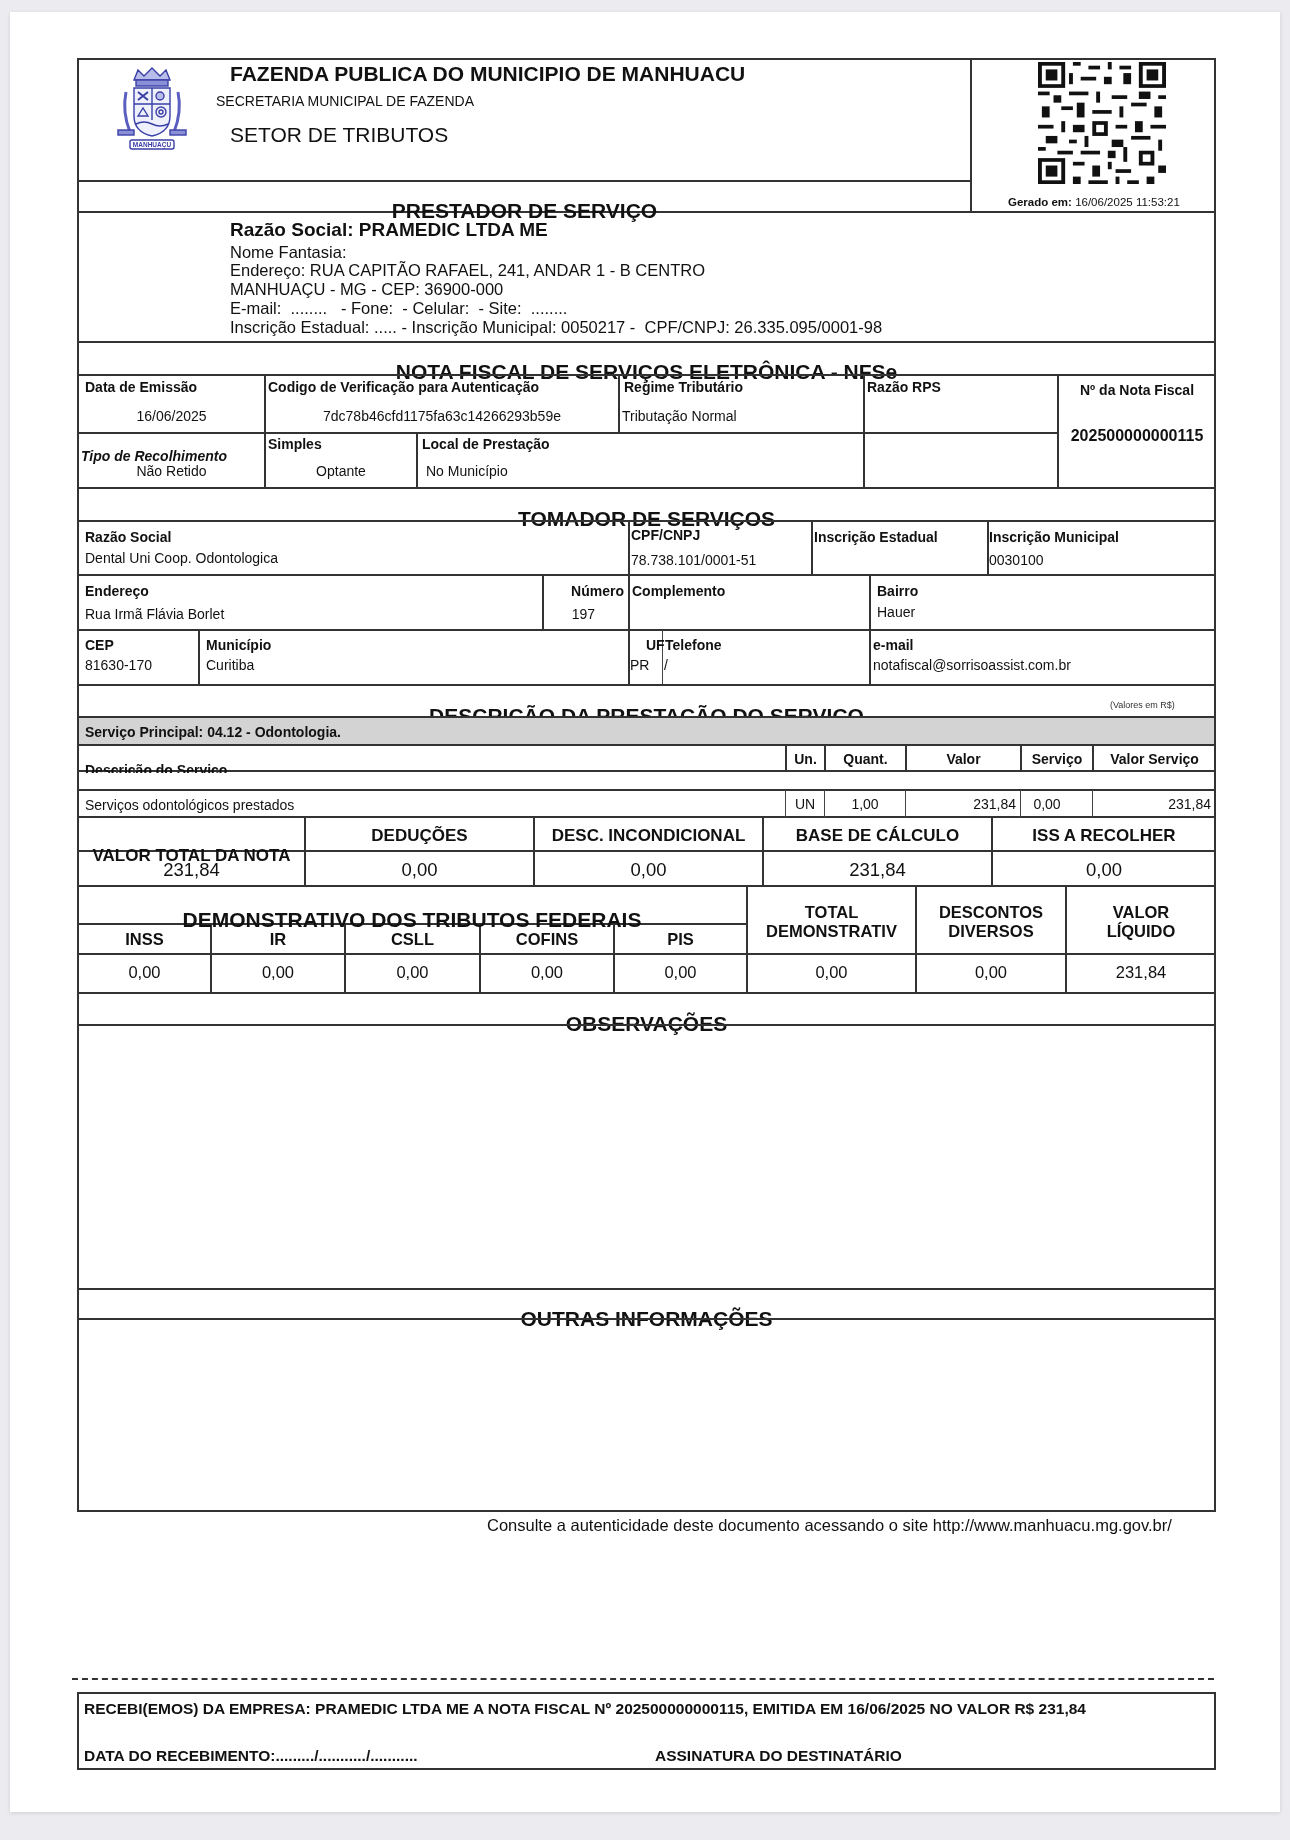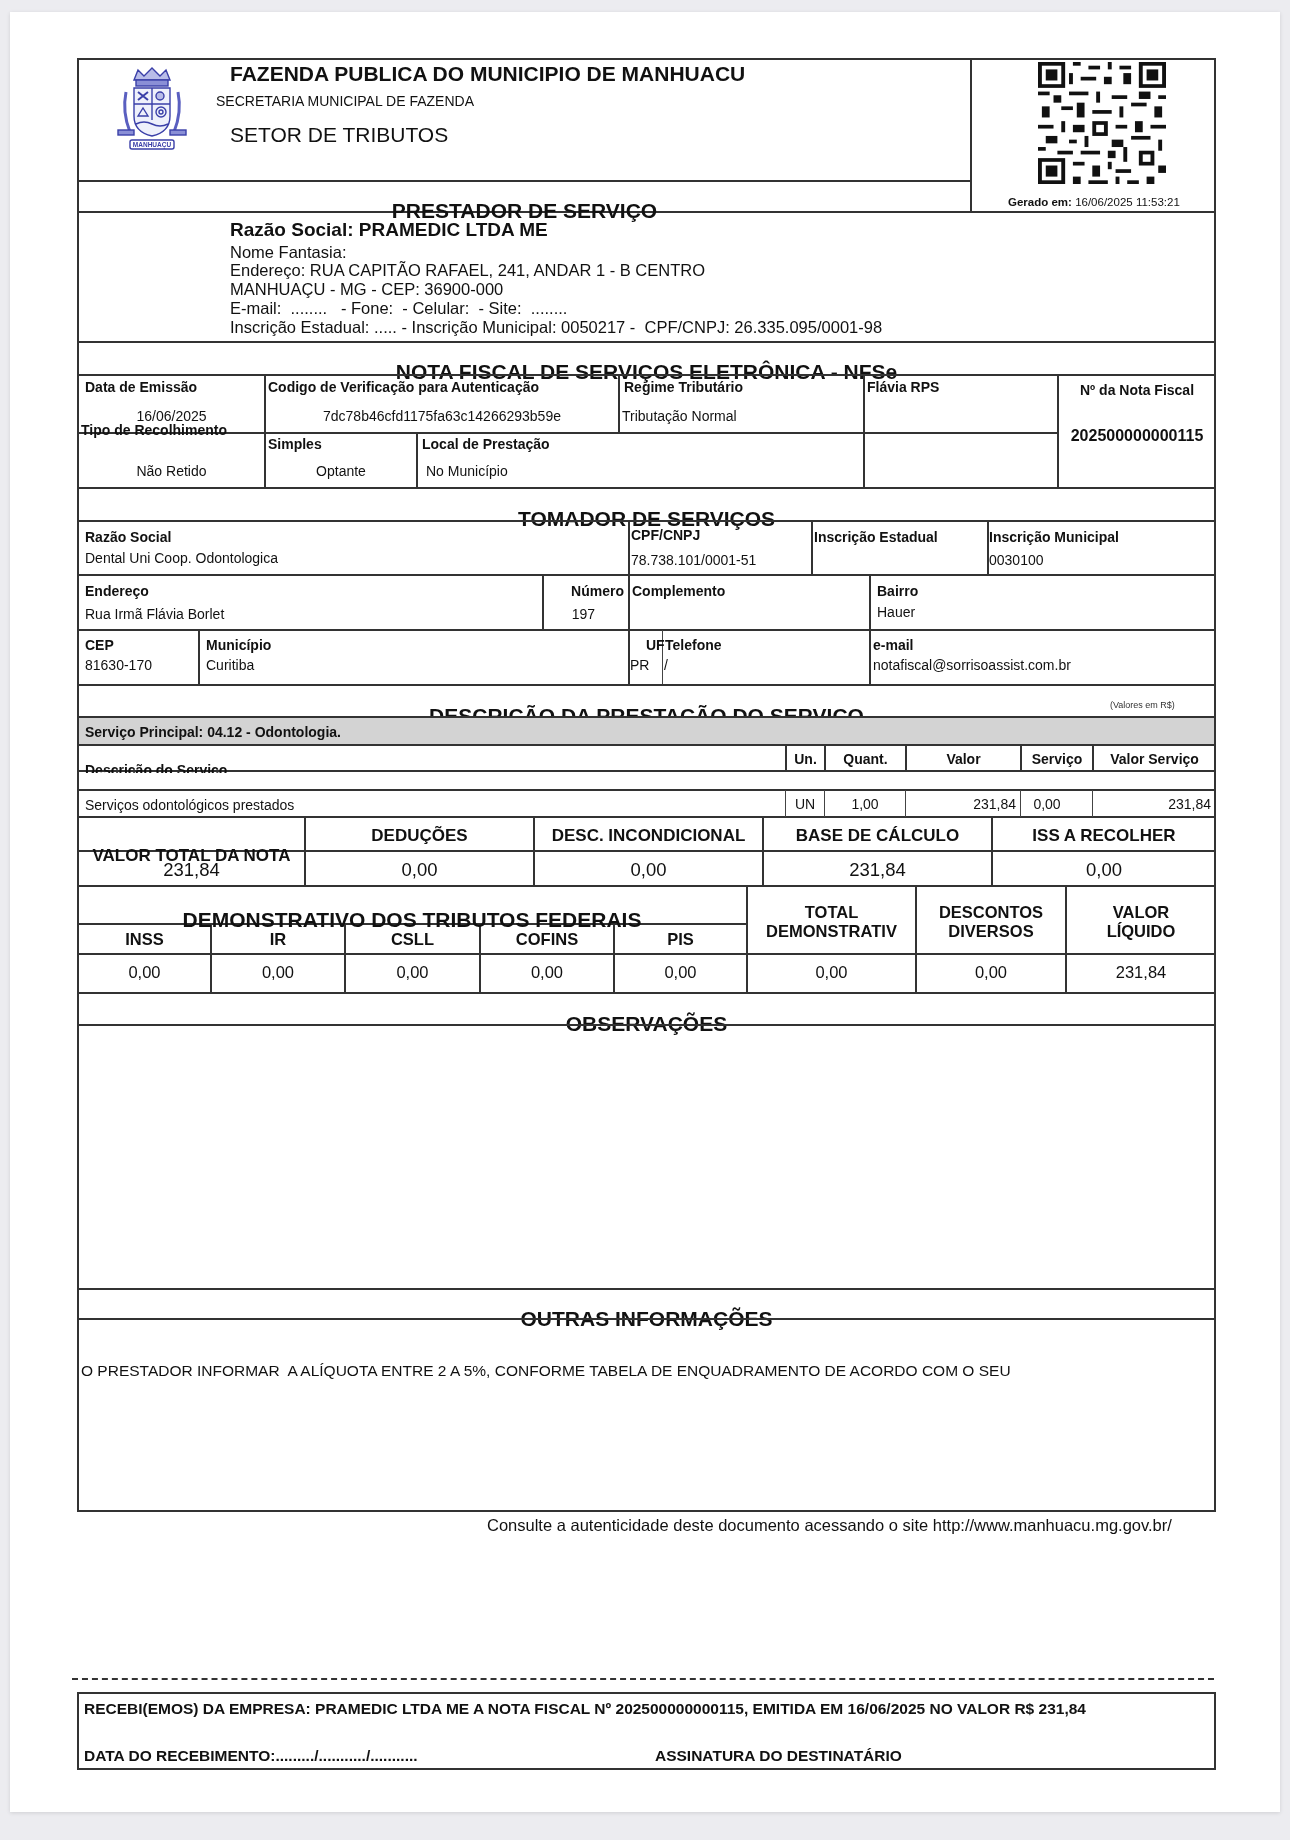--- a/index.html
+++ b/index.html
@@ -153,26 +153,26 @@
 <div class="vline" style="left:863px; top:375px; height:113px;"></div>
 <div class="vline" style="left:1057px; top:375px; height:113px;"></div>
 <div class="hline" style="left:77px; top:432px; width:981px;"></div>
 
 <div class="lbl" style="left:85px; top:379px;">Data de Emissão</div>
 <div class="val ctr" style="left:79px; top:408px; width:185px;">16/06/2025</div>
 <div class="lbl" style="left:268px; top:379px;">Codigo de Verificação para Autenticação</div>
 <div class="val ctr" style="left:266px; top:408px; width:352px;">7dc78b46cfd1175fa63c14266293b59e</div>
 <div class="lbl" style="left:624px; top:379px;">Regime Tributário</div>
 <div class="val" style="left:622px; top:408px;">Tributação Normal</div>
-<div class="lbl" style="left:867px; top:379px;">Flávia RPS</div>
+<div class="lbl" style="left:867px; top:379px;">Razão RPS</div>
 <div class="val" style="left:867px; top:408px;"></div>
 <div class="lbl ctr" style="left:1059px; top:382px; width:156px;">Nº da Nota Fiscal</div>
 <div class="abs b ctr" style="left:1059px; top:427px; width:156px; font-size:16px;">202500000000115</div>
 
-<div class="lbl" style="left:81px; top:422px;">Tipo de Recolhimento</div>
+<div class="lbl" style="left:81px; top:448px;font-style:italic;">Tipo de Recolhimento</div>
 <div class="val ctr" style="left:79px; top:463px; width:185px;">Não Retido</div>
 <div class="lbl" style="left:268px; top:436px;">Simples</div>
 <div class="val ctr" style="left:266px; top:463px; width:150px;">Optante</div>
 <div class="lbl" style="left:422px; top:436px;">Local de Prestação</div>
 <div class="val" style="left:426px; top:463px;">No Município</div>
 
 <div class="hline" style="left:77px; top:487px; width:1139px;"></div>
 
 <div class="sec-title" style="left:77px; top:493px; width:1139px;">TOMADOR DE SERVIÇOS</div>
 <div class="hline" style="left:77px; top:520px; width:1139px;"></div>
@@ -322,21 +322,20 @@
 <div class="abs ctr" style="left:1067px; top:963px; width:148px; font-size:16.5px;">231,84</div>
 
 <div class="sec-title" style="left:77px; top:998px; width:1139px;">OBSERVAÇÕES</div>
 <div class="hline" style="left:77px; top:1024px; width:1139px;"></div>
 <div class="abs" style="left:85px; top:1032px; font-size:14px;"></div>
 <div class="hline" style="left:77px; top:1288px; width:1139px;"></div>
 
 <div class="sec-title" style="left:77px; top:1293px; width:1139px;">OUTRAS INFORMAÇÕES</div>
 <div class="hline" style="left:77px; top:1318px; width:1139px;"></div>
 <div class="abs" style="left:81px; top:1321px; font-size:15.5px; line-height:20px; white-space:pre;">
-  <div>O PRESTADOR INFORMAR  A ALÍQUOTA ENTRE 2 A 5%, CONFORME TABELA DE ENQUADRAMENTO DE ACORDO COM O SEU</div>
 </div>
 
 <div class="abs" style="left:487px; top:1516px; font-size:16.5px; white-space:nowrap;">Consulte a autenticidade deste documento acessando o site http://www.manhuacu.mg.gov.br/</div>
 
 <div class="abs" style="left:72px; top:1678px; width:1142px; height:0; border-top:2px dashed #333;"></div>
 
 <div class="box" style="left:77px; top:1692px; width:1139px; height:78px;"></div>
 <div class="abs b" style="left:84px; top:1700px; font-size:15.5px; white-space:nowrap;">RECEBI(EMOS) DA EMPRESA: PRAMEDIC LTDA ME A NOTA FISCAL Nº 202500000000115, EMITIDA EM 16/06/2025 NO VALOR R$ 231,84</div>
 <div class="abs b" style="left:84px; top:1747px; font-size:15.5px; white-space:nowrap;">DATA DO RECEBIMENTO:........./.........../...........</div>
 <div class="abs b" style="left:655px; top:1747px; font-size:15.5px; white-space:nowrap;">ASSINATURA DO DESTINATÁRIO</div>

